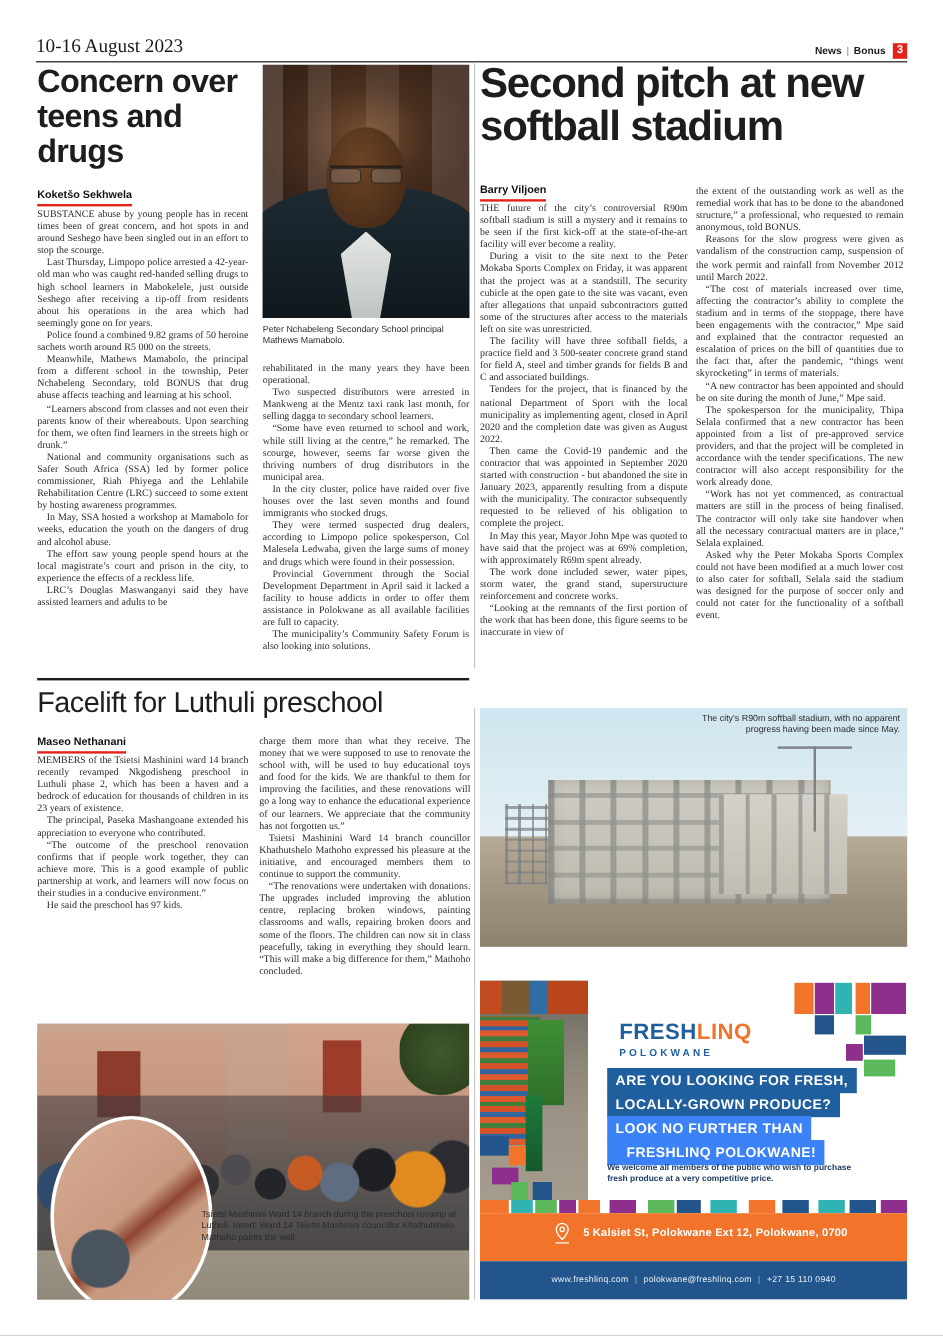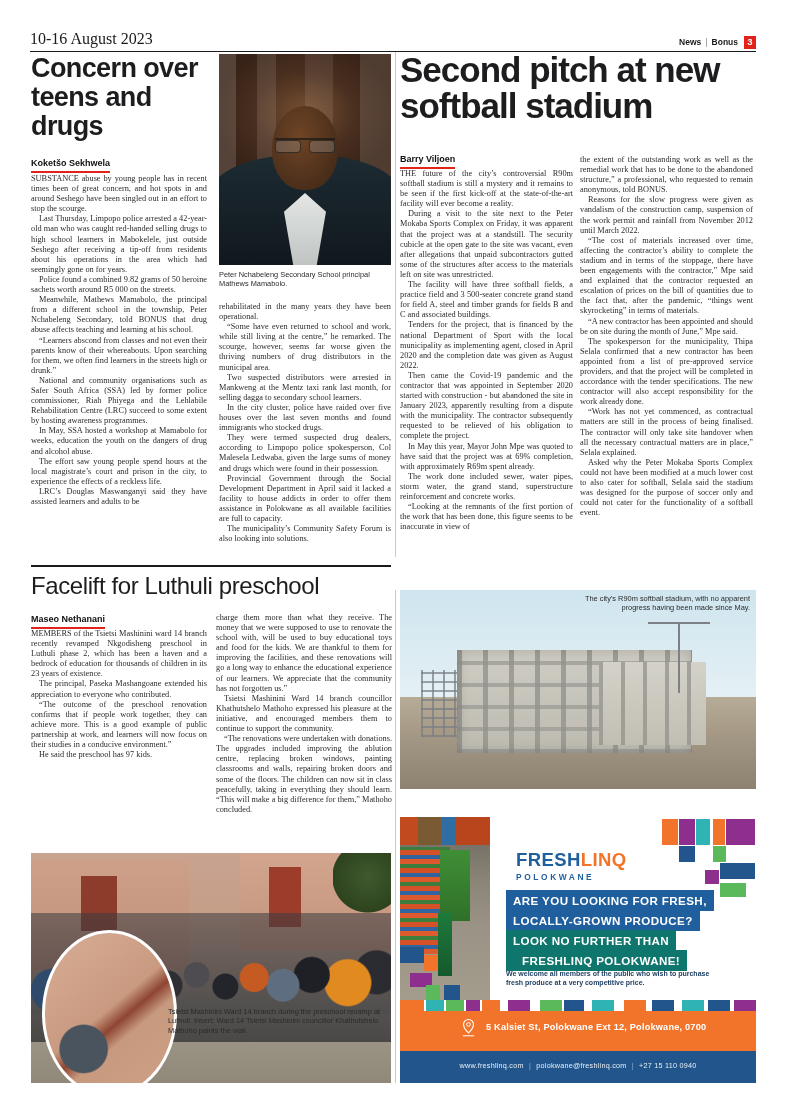--- a/index.html
+++ b/index.html
@@ -321,21 +321,21 @@
   .ad-line {
     position: absolute;
     color: #ffffff;
     font-weight: 700;
     font-size: 11.6px;
     letter-spacing: 0.4px;
     padding: 3.5px 7px 4px 7px;
     white-space: nowrap;
   }
   .ad-line.blue { background: #1f5f9e; }
-  .ad-line.orange { background: #0f766e; }
+  .ad-line.orange { background: #3b82f6; }
 
   .ad-note {
     position: absolute; left: 106px; top: 152px; width: 208px;
     font-size: 7px; line-height: 9.4px; font-weight: 600; color: #1f3f63;
   }
 
   .ad-stripe {
     position: absolute; left: 0; top: 183px; width: 356px; height: 11px;
     background: #ffffff;
   }
@@ -396,22 +396,22 @@
     <div class="bg-stripes"></div>
     <div class="suit"></div>
     <div class="shirt"></div>
     <div class="head"></div>
     <div class="glasses"></div>
   </div>
   <div class="caption" style="position:absolute; left:219px; top:270px; width:172px;">Peter Nchabeleng Secondary School principal Mathews Mamabolo.</div>
 
   <div class="bodycol" id="teens-col2">
     <p class="lead">rehabilitated in the many years they have been operational.</p>
+    <p>Two suspected distributors were arrested in Mankweng at the Mentz taxi rank last month, for selling dagga to secondary school learners.</p>
     <p>“Some have even returned to school and work, while still living at the centre,” he remarked. The scourge, however, seems far worse given the thriving numbers of drug distributors in the municipal area.</p>
-    <p>Two suspected distributors were arrested in Mankweng at the Mentz taxi rank last month, for selling dagga to secondary school learners.</p>
     <p>In the city cluster, police have raided over five houses over the last seven months and found immigrants who stocked drugs.</p>
     <p>They were termed suspected drug dealers, according to Limpopo police spokesperson, Col Malesela Ledwaba, given the large sums of money and drugs which were found in their possession.</p>
     <p>Provincial Government through the Social Development Department in April said it lacked a facility to house addicts in order to offer them assistance in Polokwane as all available facilities are full to capacity.</p>
     <p>The municipality’s Community Safety Forum is also looking into solutions.</p>
   </div>
 
   <div class="rule-v" style="left:395px; top:52px; height:505px;"></div>
 
   <h1 class="headline" id="story-stadium-headline">Second pitch at new softball stadium</h1>
   <div id="story-stadium-byline-wrap">

